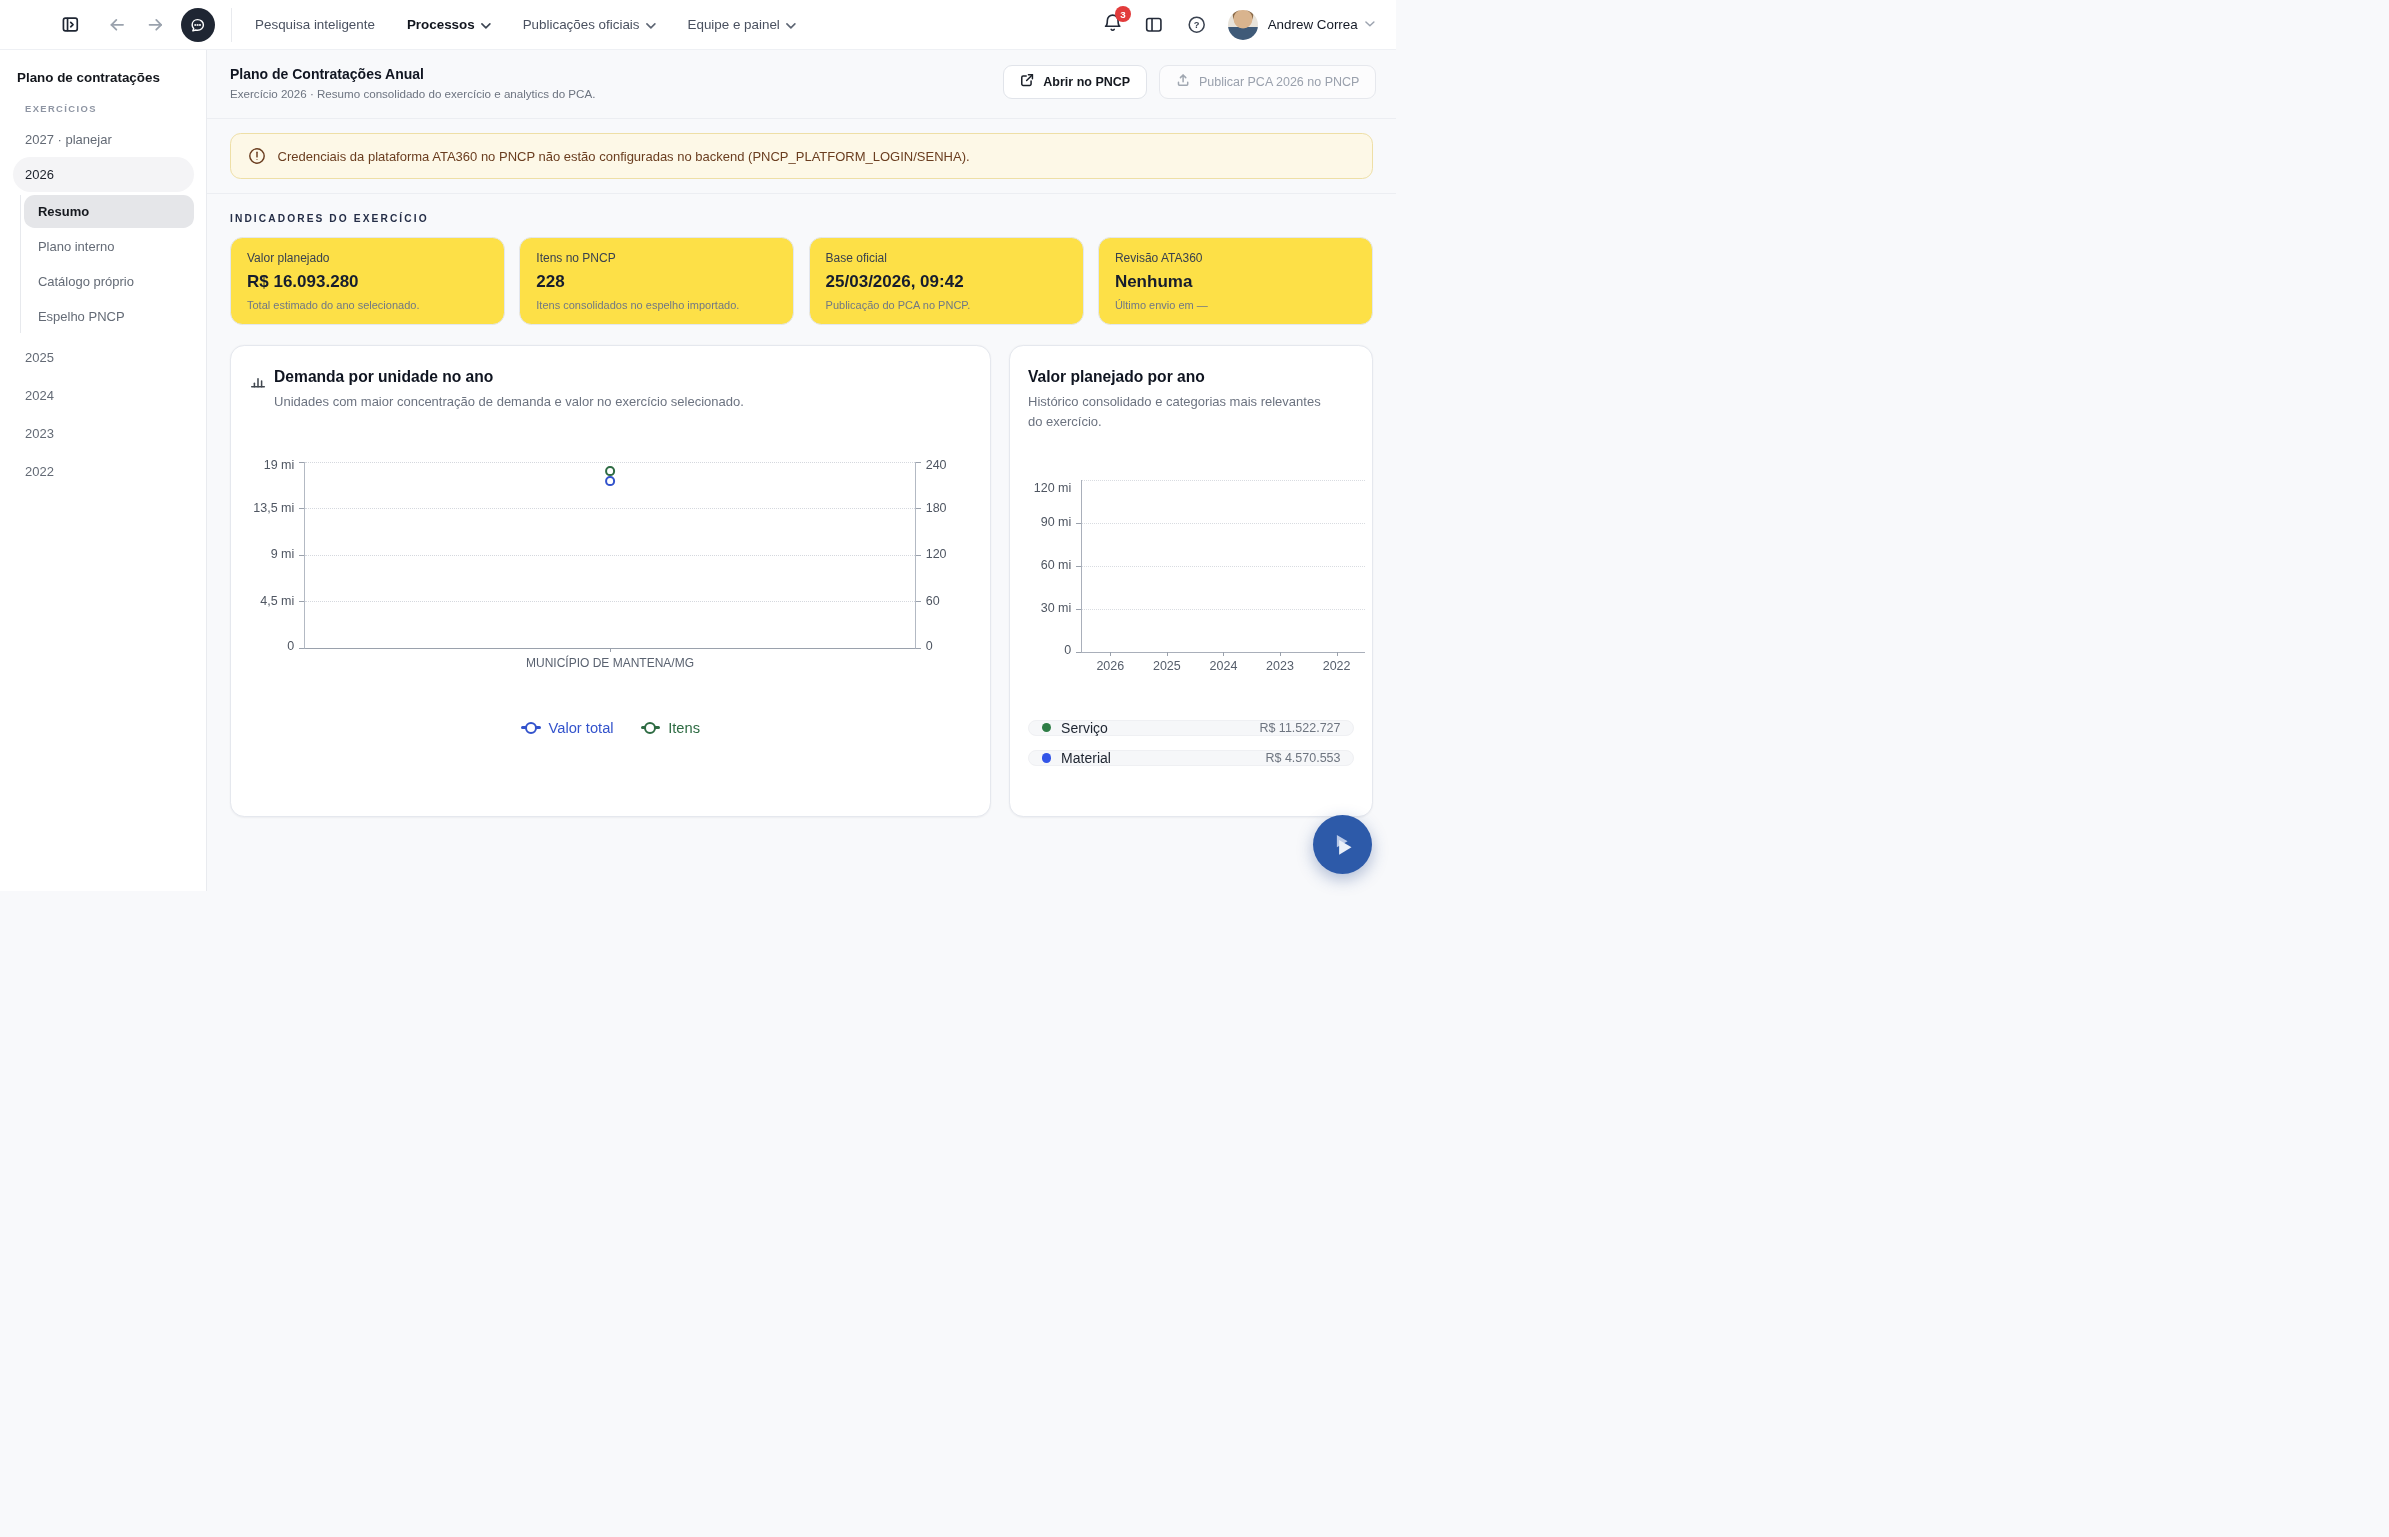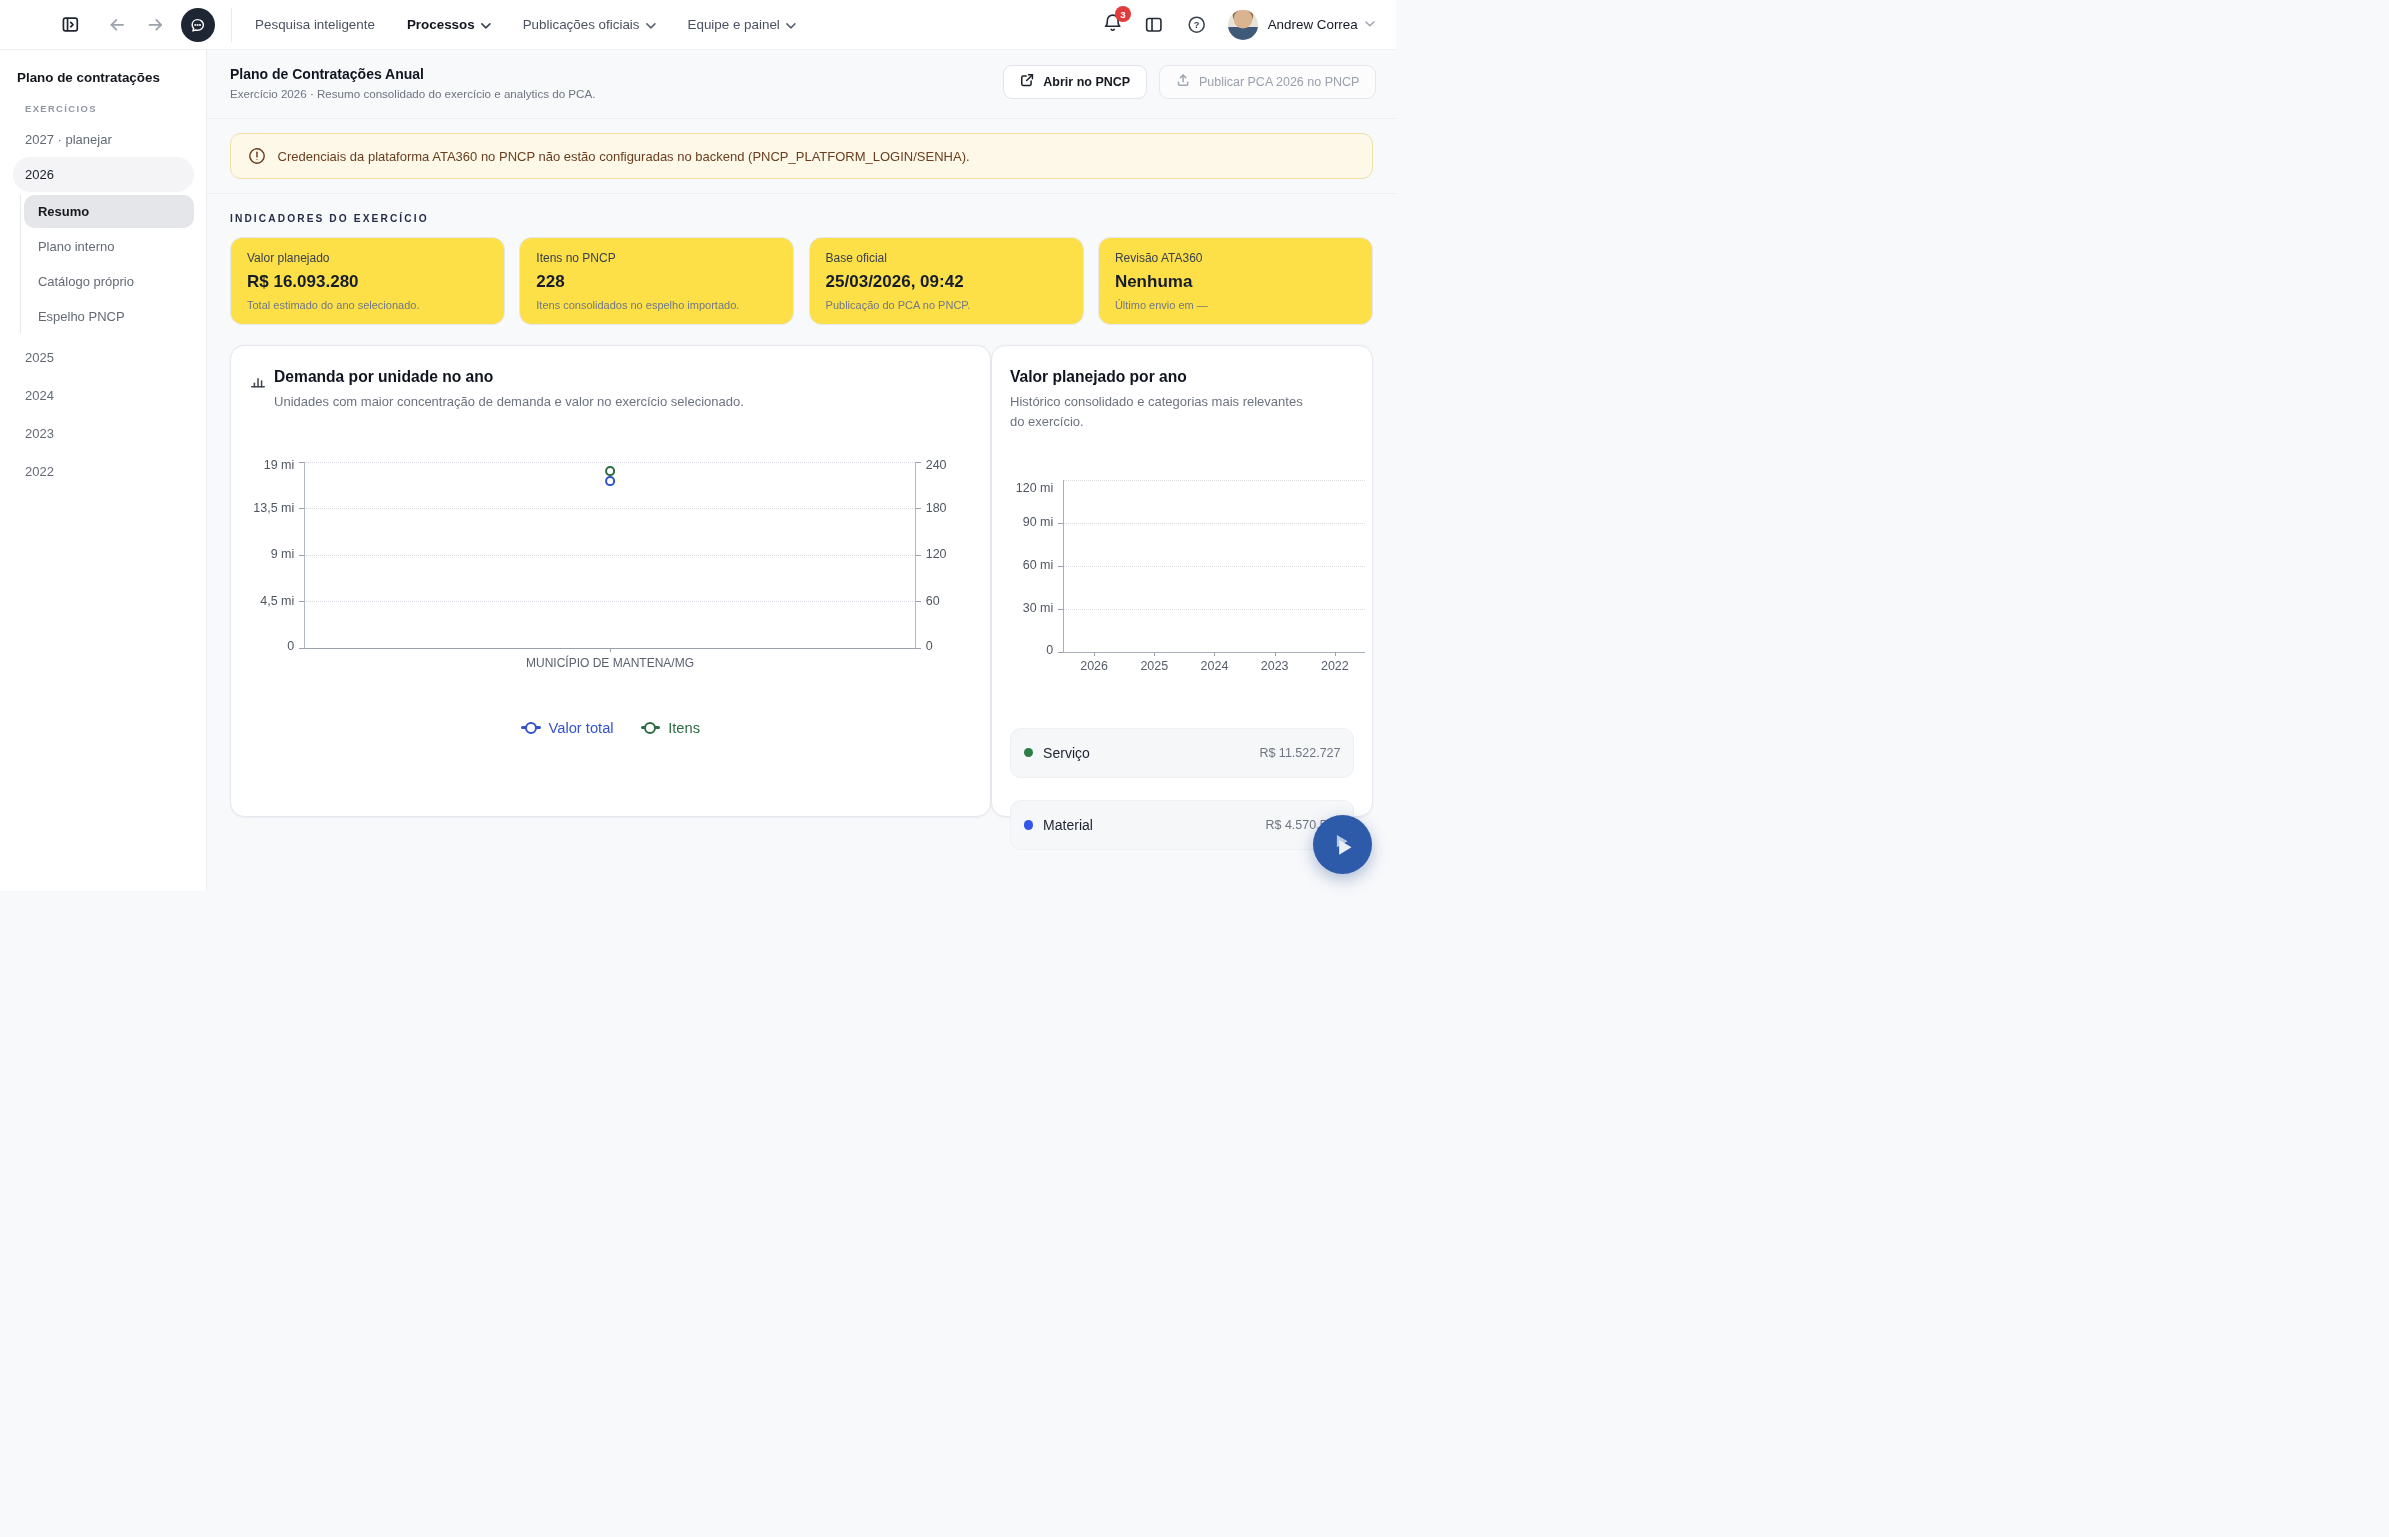--- a/index.html
+++ b/index.html
@@ -48,21 +48,21 @@
   .banner-wrap{padding:13.4px 23px;border-bottom:0.9px solid #eceef2;}
   .banner{display:flex;align-items:center;gap:11.6px;background:#fdf8e7;border:0.9px solid #eedfa6;border-radius:10.7px;padding:13.4px 17px;color:#6a3d1f;font-size:13px;}
   .ind{padding:18.7px 23px 0;}
   .ind-label{font-size:10.2px;font-weight:700;letter-spacing:2.1px;color:#252e47;}
   .cards{display:flex;gap:14.2px;margin-top:13.4px;}
   .card{flex:1;background:#fde047;border:0.9px solid #e3e7ee;border-radius:12.5px;padding:13.4px 16px;}
   .card .lbl{font-size:12px;color:#39414e;}
   .card .val{font-size:17px;font-weight:700;color:#161d2e;margin:6.2px 0 7.1px;}
   .card .sub{font-size:11px;color:#717884;}
   
-  .charts{display:flex;margin:19.6px 23px 0;}
+  .charts{display:flex;gap:18px;margin:19.6px 23px 0;}
   .chart-card{position:relative;background:#fff;border:0.9px solid #e5e8ee;border-radius:14.2px;box-shadow:0 0.9px 1.8px rgba(16,24,40,.05);height:472px;}
   .chart-card.c-left{width:761px;}
   .chart-card.c-right{flex:1;}
   .cc-head{padding:22px 23px 0 18px;display:flex;gap:7.1px;align-items:flex-start;}
   .cc-titles .t{font-size:15.6px;font-weight:700;color:#0f1420;}
   .cc-titles .s{margin-top:6.2px;font-size:13px;color:#6c7380;line-height:1.55;}
   .cc-head2{padding:22px 18px 0;}
   .cc-head2 .s{max-width:294px;}
   
   .plot1{position:absolute;left:73px;right:74px;top:116px;height:187px;border-left:0.9px solid #b3b9c3;border-right:0.9px solid #b3b9c3;border-bottom:0.9px solid #9aa1ac;}
@@ -81,21 +81,21 @@
   .c-blue{color:#3353cc;} .c-green{color:#2d6b42;}
   .lm{position:relative;width:19.6px;height:10.7px;display:inline-block;}
   .lm::before{content:'';position:absolute;left:0;right:0;top:4.2px;height:2.3px;border-radius:1.8px;background:currentColor;}
   .lm::after{content:'';position:absolute;left:50%;top:5.3px;width:8px;height:8px;border:2.3px solid currentColor;background:#fff;border-radius:50%;transform:translate(-50%,-50%);}
   
   .plot2{position:absolute;left:71px;right:7.1px;top:134px;height:173px;border-left:0.9px solid #a9afba;border-bottom:0.9px solid #a9afba;}
   .plot2 .grid{border-top:1.8px dotted #d9dce1;}
   .plot2 .ylab{font-size:12.5px;}
   .plot2 .xslot{font-size:12.5px;color:#565e6b;padding-top:7.1px;}
   .rows{position:absolute;left:18px;right:18px;top:374px;display:flex;flex-direction:column;gap:14.2px;}
-  .row{display:flex;align-items:center;height:50px;background:#f6f7f9;border:0.9px solid #eff0f3;border-radius:10.7px;padding:0 12.5px;margin-top:8px;}
+  .row{display:flex;align-items:center;height:16px;background:#f6f7f9;border:0.9px solid #eff0f3;border-radius:10.7px;padding:0 12.5px;}
   .dot{width:9.8px;height:9.8px;border-radius:50%;margin-right:9.8px;}
   .dot.green{background:#2e7d46;} .dot.blue{background:#3355e8;}
   .row .nm{font-size:14px;color:#1c232f;}
   .row .vl{margin-left:auto;font-size:12.5px;color:#6e7580;}
   
   .fab{position:absolute;right:24px;bottom:25px;width:59px;height:59px;border-radius:50%;background:#2d5aa9;box-shadow:0 5.3px 16px rgba(35,70,140,.35);display:flex;align-items:center;justify-content:center;cursor:pointer;z-index:30;}
 </style>
 </head>
 <body>
 

